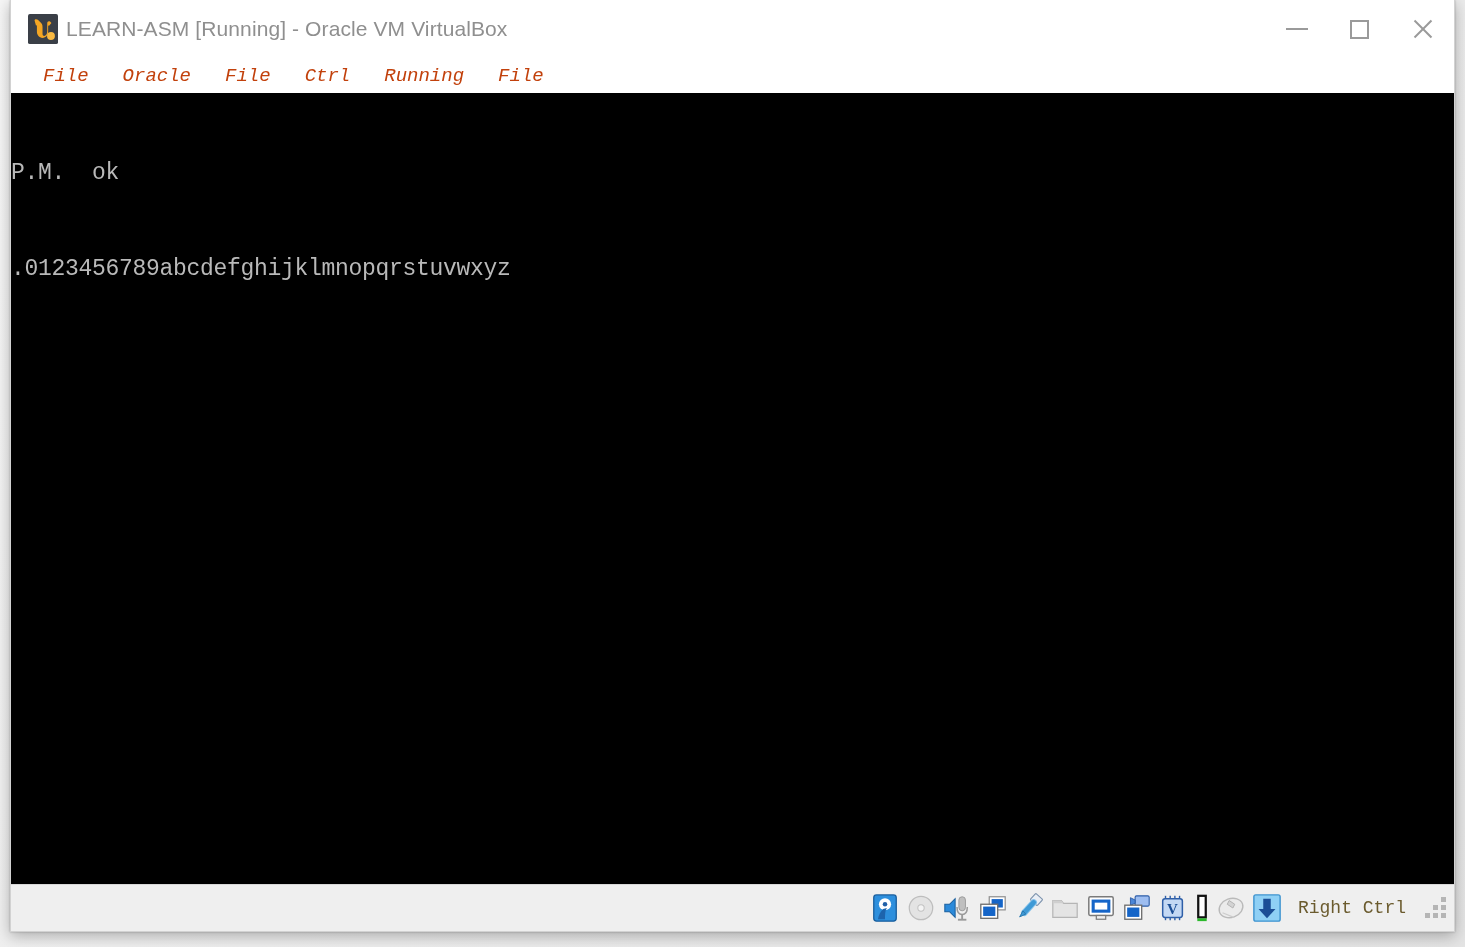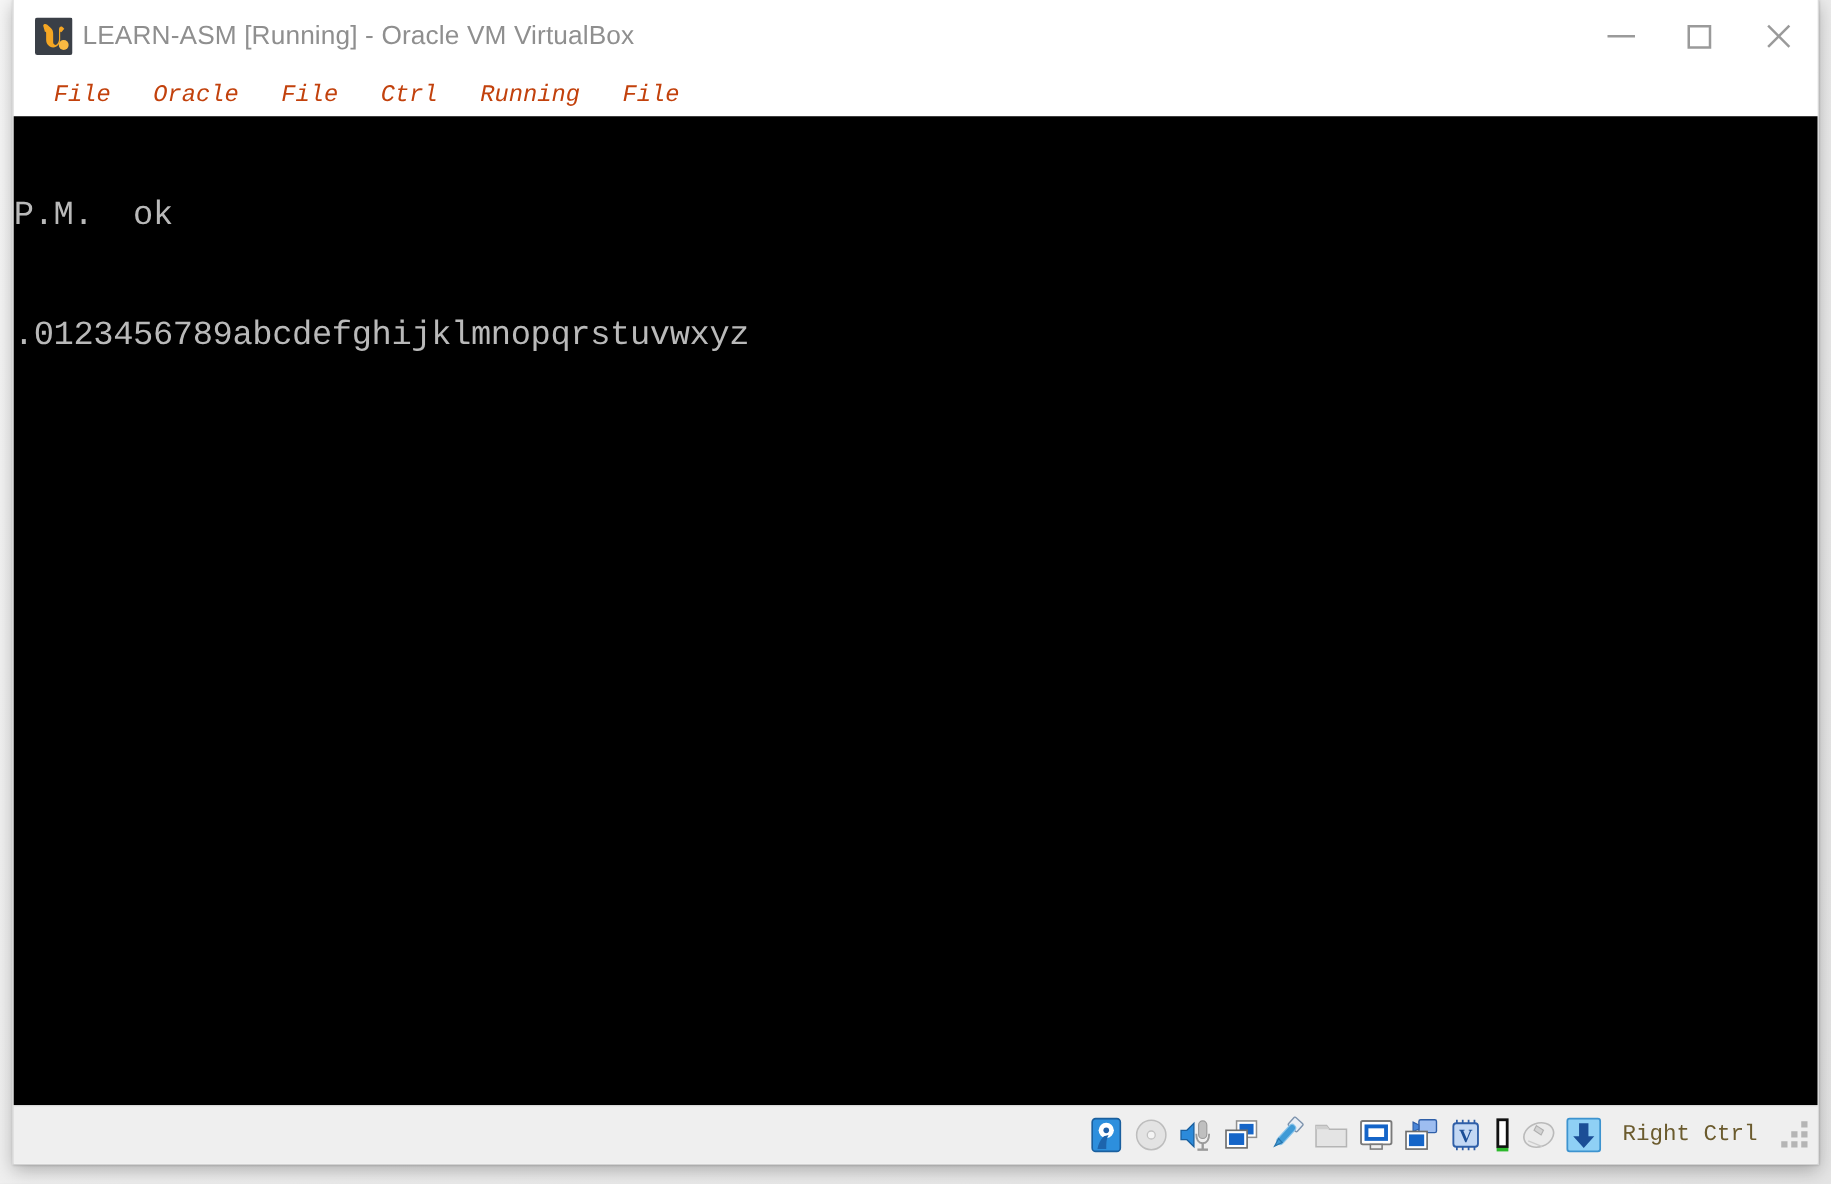--- a/index.html
+++ b/index.html
@@ -124,21 +124,21 @@
     position: relative;
     overflow: hidden;
     padding: 0;
     margin: 0;
   }
   #terminal {
     position: absolute;
     left: 0px;
     top: 0px;
     font-family: "Liberation Mono", "DejaVu Sans Mono", monospace;
-    font-size: 27px;
+    font-size: 23px;
     line-height: 32px;
     color: #b9b9b9;
     white-space: pre;
     letter-spacing: -0.3px;
   }
   .term-line { display: block; height: 32px; }
 
   
   #status-bar {
     height: 47px;

